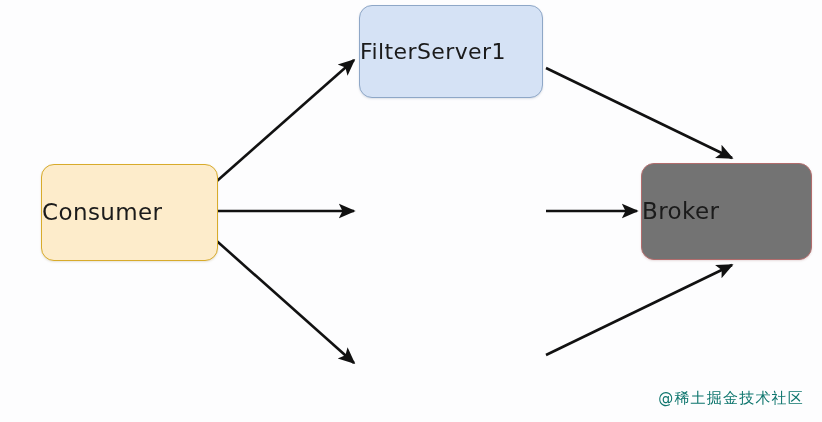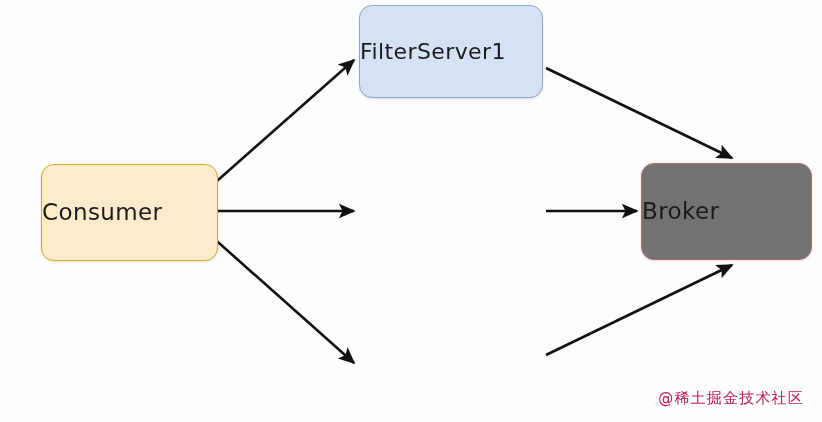--- a/index.html
+++ b/index.html
@@ -70,21 +70,21 @@
     border-color: #b26c6c;
     box-shadow: 0 1px 2px rgba(140, 80, 80, 0.18);
   }
   .node-consumer .node-label { font-size: 23px; }
   .node-broker .node-label { font-size: 23px; }
   .watermark {
     position: absolute;
     right: 18px;
     bottom: 14px;
     font-size: 15px;
-    color: #be185d;
+    color: #0f766e;
     letter-spacing: 1.2px;
     white-space: nowrap;
     z-index: 4;
     font-family: "DejaVu Sans", sans-serif;
   }
 </style>
 </head>
 <body>
 
 <div id="canvas">

